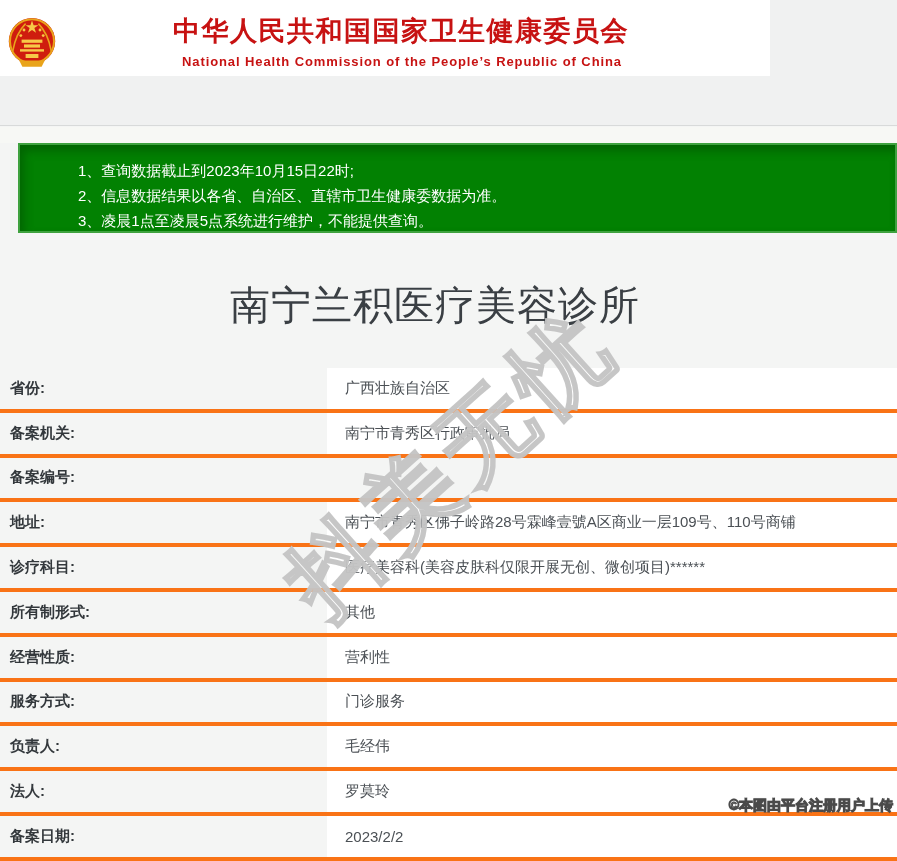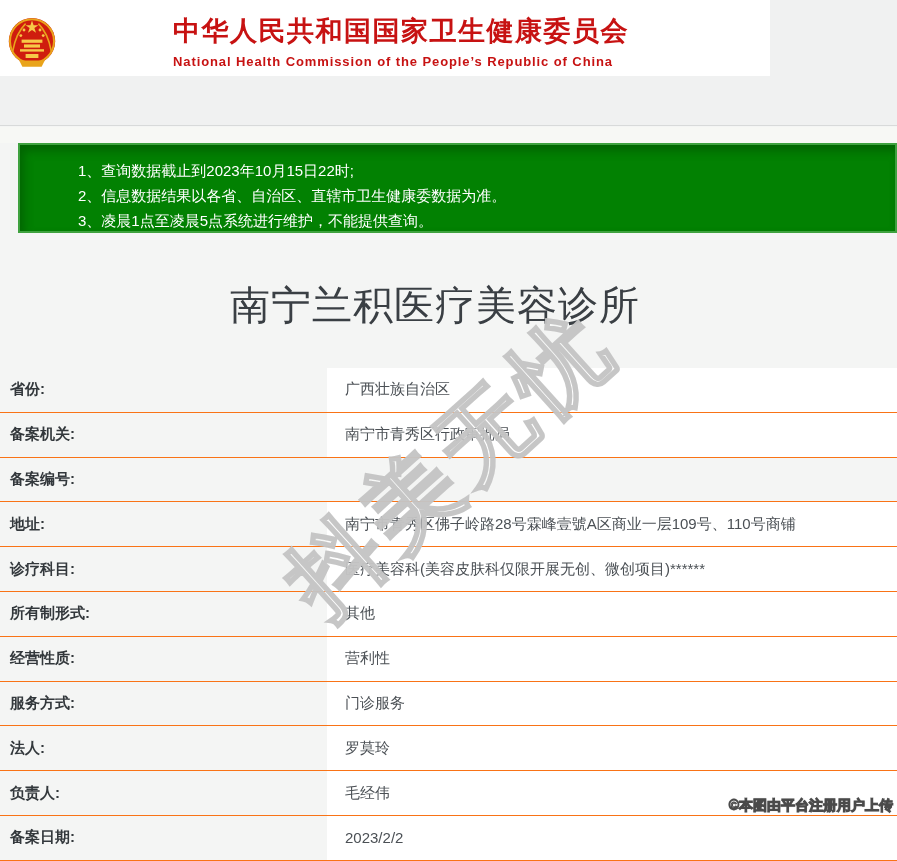--- a/index.html
+++ b/index.html
@@ -14,34 +14,34 @@
   .sub-strip { position:absolute; left:0; top:127px; width:897px; height:16px;
                background:#f7f8f5; }
   
   .header-card { position:absolute; left:0; top:0; width:770px; height:76px;
                  background:#ffffff; overflow:hidden; }
   .emblem { position:absolute; left:8px; top:4px; width:48px; height:76px; }
   .header-titles { position:absolute; left:173px; top:10px; width:560px; }
   .header-title-zh { font-size:27px; font-weight:bold; color:#c71212;
                      letter-spacing:1.5px; white-space:nowrap; line-height:42px; }
   .header-title-en { font-size:13px; font-weight:bold; color:#c71212;
-                     letter-spacing:0.9px; white-space:nowrap; margin-top:2px; }
+                     letter-spacing:0.9px; white-space:nowrap; margin-top:2px;margin-left:9px; }
   
   .notice { position:absolute; left:18px; top:143px; width:879px; height:90px;
             background:#028102; border:2px solid #3fa23f;
             box-shadow: inset 4px 6px 10px rgba(0,50,0,0.35);
             padding:13px 10px 16px 58px; }
   .notice-line { color:#ffffff; font-size:15px; line-height:25px; white-space:nowrap; }
   
   .inst-title { position:absolute; top:278px; left:0; width:870px;
                 text-align:center; font-size:40px; font-weight:500;
                 color:#3a3f44; letter-spacing:1px; }
   
   .record-table { position:absolute; left:0; top:368px; width:897px; }
-  .row { display:flex; height:44.8px; border-bottom:1px solid #f97316; }
+  .row { display:flex; height:44.8px; border-bottom:4px solid #f97316; }
   .label-cell { width:327px; background:#f4f5f4; padding-left:10px;
                 display:flex; align-items:center;
                 font-size:15px; font-weight:bold; color:#33383c; }
   .value-cell { flex:1; background:#ffffff; padding-left:18px;
                 display:flex; align-items:center;
                 font-size:15px; color:#4b5055; }
   
   .wm-diagonal { position:absolute; left:292px; top:540px; height:92px;
                  font-size:92px; font-weight:bold; letter-spacing:8px;
                  color:rgba(255,255,255,0.30);
@@ -120,26 +120,26 @@
     </div>
       <div class="row">
       <div class="label-cell">经营性质:</div>
       <div class="value-cell">营利性</div>
     </div>
       <div class="row">
       <div class="label-cell">服务方式:</div>
       <div class="value-cell">门诊服务</div>
     </div>
       <div class="row">
+      <div class="label-cell">负责人:</div>
+      <div class="value-cell">毛经伟</div>
+    </div>
+      <div class="row">
       <div class="label-cell">法人:</div>
       <div class="value-cell">罗莫玲</div>
-    </div>
-      <div class="row">
-      <div class="label-cell">负责人:</div>
-      <div class="value-cell">毛经伟</div>
     </div>
       <div class="row">
       <div class="label-cell">备案日期:</div>
       <div class="value-cell">2023/2/2</div>
     </div>
     </div>
 
   <div class="wm-diagonal">抖美无忧</div>
 
   <div class="wm-corner">©本图由平台注册用户上传</div>

